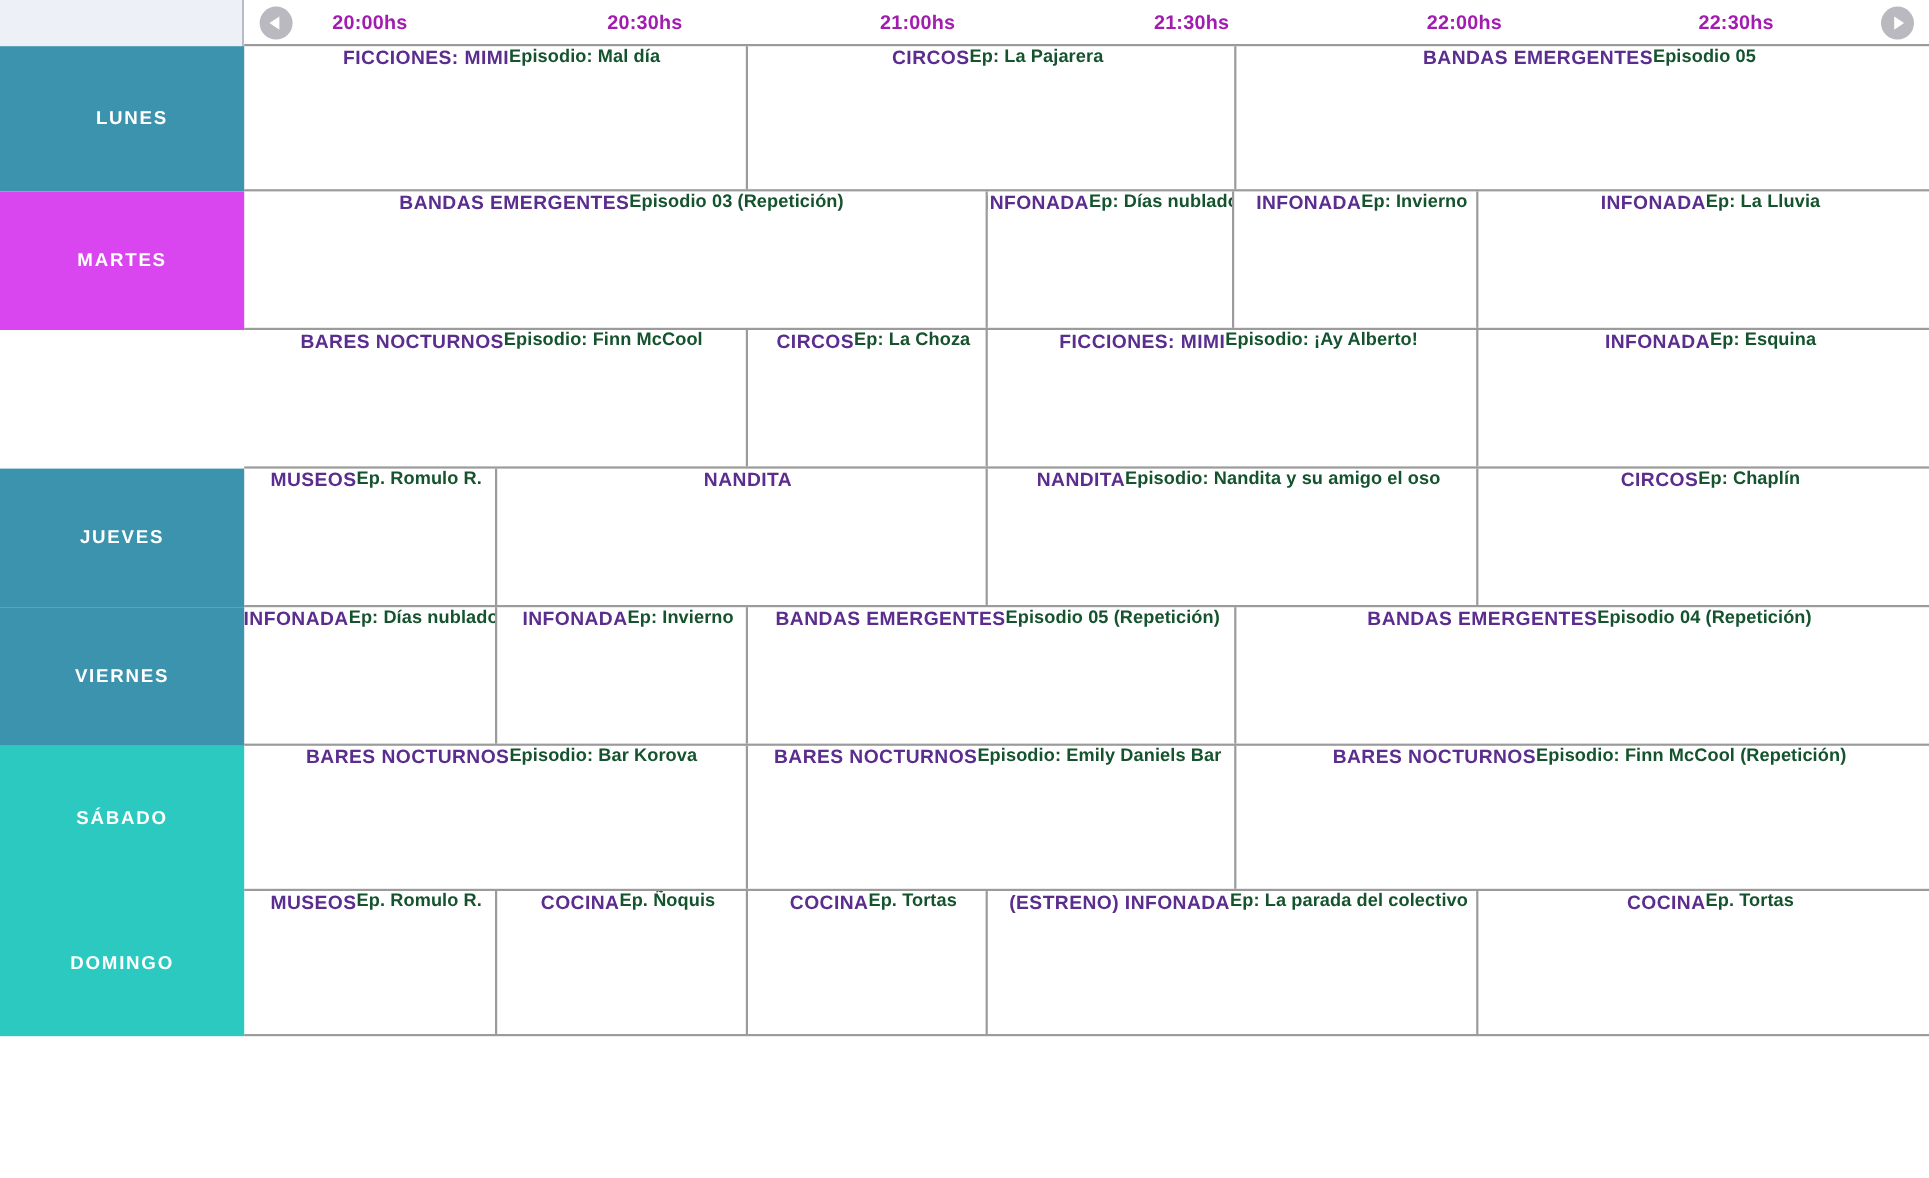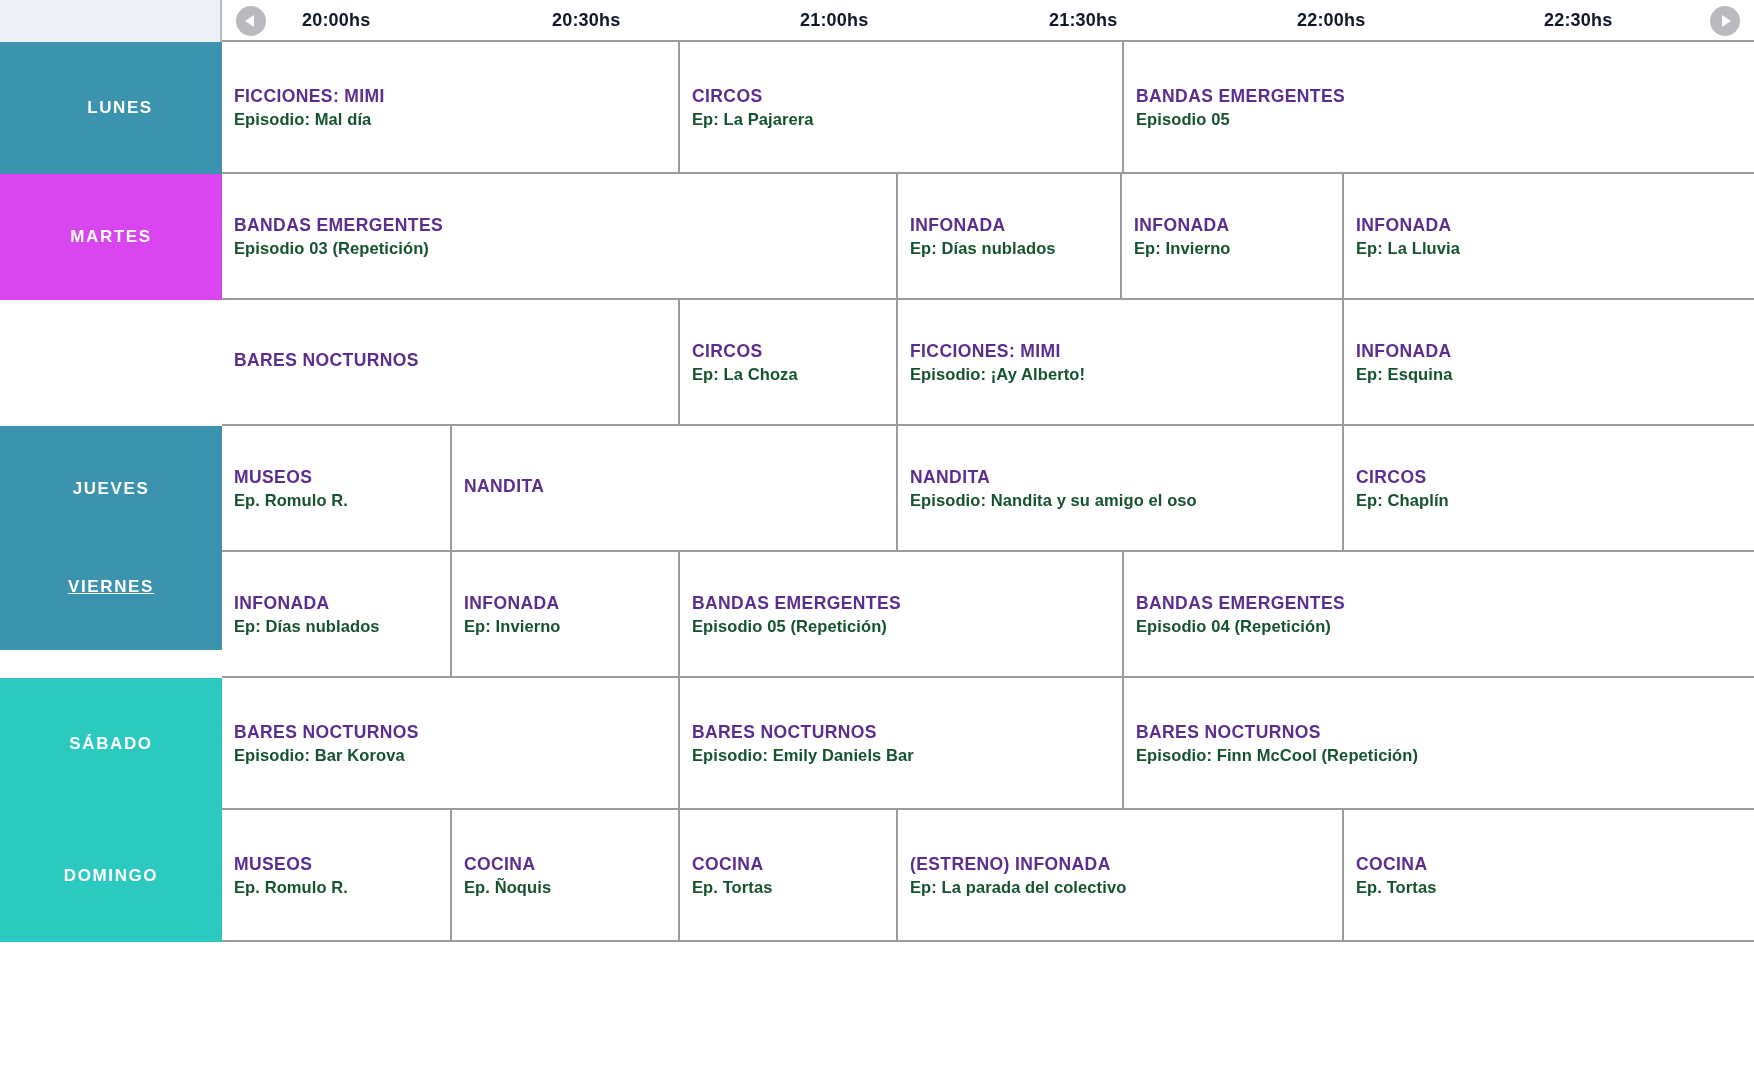--- a/index.html
+++ b/index.html
@@ -39,21 +39,21 @@
     border-bottom: 2px solid #9b9b9b;
     box-sizing: border-box;
   }
   .time-label {
     position: absolute;
     top: 0;
     height: 40px;
     line-height: 40px;
     font-size: 18px;
     font-weight: bold;
-    color: #0f172a;
+    color: #a21caf;
     letter-spacing: 0.2px;
     white-space: nowrap;
     text-align: right;
   }
   .nav-arrow {
     position: absolute;
     top: 6px;
     width: 30px;
     height: 30px;
     border-radius: 50%;
@@ -120,21 +120,21 @@
   }
   .row.first { border-top: 0; }
   .cell {
     position: absolute;
     top: 0;
     bottom: 0;
     border-left: 2px solid #9b9b9b;
     box-sizing: border-box;
     padding-left: 12px;
     display: flex;
-    flex-direction: column;
+    flex-direction: row;
     justify-content: center;
     overflow: hidden;
   }
   .cell.firstcell { border-left: 0; }
   .cell .show {
     font-size: 17.5px;
     font-weight: bold;
     color: #5b2d8e;
     letter-spacing: 0.4px;
     white-space: nowrap;
@@ -169,21 +169,21 @@
         <div class="time-label" style="left: 827px;">21:30hs</div>
         <div class="time-label" style="left: 1075px;">22:00hs</div>
         <div class="time-label" style="left: 1322px;">22:30hs</div>
       </div>
   </div>
 
   <div class="daycol" id="day-column">
       <div class="day-cell" style="top: 0px; height: 132px; background: rgb(59, 147, 173); padding-left: 18px;">LUNES</div>
       <div class="day-cell" style="top: 132px; height: 126px; background: #d946ef;">MARTES</div>
       <div class="day-cell" style="top: 384px; height: 126px; background: rgb(59, 147, 173);">JUEVES</div>
-      <div class="day-cell" style="top: 482px; height: 126px; background: rgb(59, 147, 173); text-decoration: underline;">VIERNES</div>
+      <div class="day-cell" style="top: 510px; height: 126px; background: rgb(59, 147, 173);">VIERNES</div>
       <div class="day-cell" style="top: 636px; height: 132px; background: rgb(44, 201, 192);">SÁBADO</div>
       <div class="day-cell" style="top: 768px; height: 132px; background: rgb(44, 201, 192);">DOMINGO</div>
     </div>
 
   <div class="grid" id="program-grid">
       <div class="row first" style="top: 0px; height: 132px;">
         <div class="cell firstcell" style="left: 0px; width: 456px;">
           <div class="show">FICCIONES: MIMI</div>
           <div class="ep">Episodio: Mal día</div>
         </div>
@@ -210,20 +210,21 @@
           <div class="ep">Ep: Invierno</div>
         </div>
         <div class="cell" style="left: 1120px; width: 412px;">
           <div class="show">INFONADA</div>
           <div class="ep">Ep: La Lluvia</div>
         </div>
       </div>
       <div class="row" style="top: 258px; height: 126px;">
         <div class="cell firstcell" style="left: 0px; width: 456px;">
           <div class="show">BARES NOCTURNOS</div>
+          <div class="ep">Episodio: Finn McCool</div>
         </div>
         <div class="cell" style="left: 456px; width: 218px;">
           <div class="show">CIRCOS</div>
           <div class="ep">Ep: La Choza</div>
         </div>
         <div class="cell" style="left: 674px; width: 446px;">
           <div class="show">FICCIONES: MIMI</div>
           <div class="ep">Episodio: ¡Ay Alberto!</div>
         </div>
         <div class="cell" style="left: 1120px; width: 412px;">

